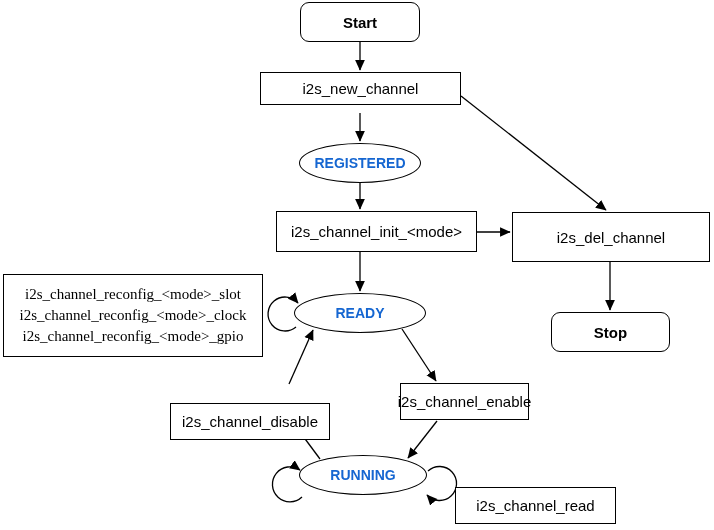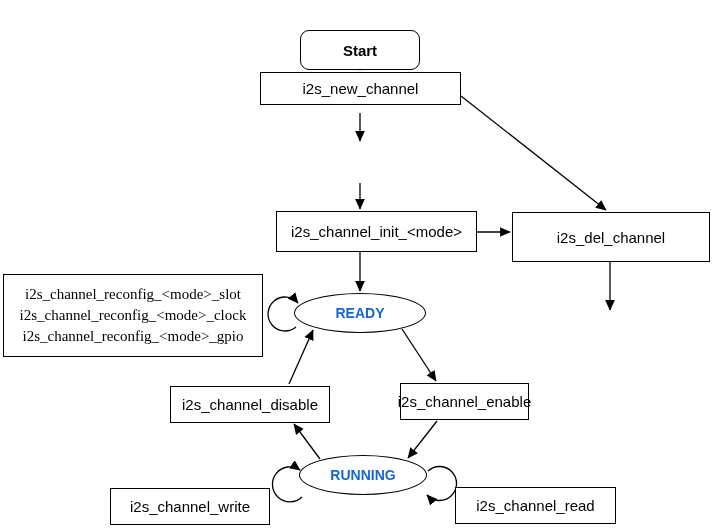--- a/index.html
+++ b/index.html
@@ -7,21 +7,21 @@
     position:relative; width:714px; height:530px; background:#ffffff;
     font-family:"Liberation Sans", sans-serif; overflow:hidden;
   }
   #edges { position:absolute; left:0; top:0; z-index:1; }
   .node {
     position:absolute; box-sizing:border-box; z-index:2;
     border:1.4px solid #000000; background:#ffffff;
     display:flex; align-items:center; justify-content:center;
     font-size:15px; color:#000000; text-align:center; white-space:nowrap;
   }
-  .terminal { border-radius:9px; font-weight:bold;margin-top:28px; }
+  .terminal { border-radius:9px; font-weight:bold; }
   .state {
     border-radius:50%; font-weight:bold; font-size:14px;
     color:var(--state-blue, #1566D1);
   }
   .multiline { flex-direction:column; line-height:21px; font-size:15px;font-family:Liberation Serif, serif; }
   .multiline span { display:block; }
 </style>
 </head>
 <body>
 
@@ -52,53 +52,56 @@
   </svg>
 
   <div class="node terminal" style="left:300px; top:2px; width:120px; height:40px;">
     <span>Start</span>
   </div>
 
   <div class="node" style="left:260px; top:72px; width:201px; height:33px;">
     <span>i2s_new_channel</span>
   </div>
 
+  <div class="node state" style="left:299px; top:143px; width:122px; height:40px;">
+    <span>REGISTERED</span>
+  </div>
 
   <div class="node" style="left:260px; top:211px; width:201px; height:41px;margin-left:16px;">
     <span>i2s_channel_init_&lt;mode&gt;</span>
   </div>
 
   <div class="node" style="left:512px; top:212px; width:198px; height:50px;">
     <span>i2s_del_channel</span>
   </div>
 
+  <div class="node terminal" style="left:551px; top:312px; width:119px; height:40px;">
+    <span>Stop</span>
+  </div>
 
   <div class="node multiline" style="left:3px; top:274px; width:260px; height:83px;">
     <span>i2s_channel_reconfig_&lt;mode&gt;_slot</span>
     <span>i2s_channel_reconfig_&lt;mode&gt;_clock</span>
     <span>i2s_channel_reconfig_&lt;mode&gt;_gpio</span>
   </div>
 
   <div class="node state" style="left:294px; top:293px; width:132px; height:40px;">
     <span>READY</span>
   </div>
 
-  <div class="node" style="left:170px; top:386px; width:160px; height:37px;">
+  <div class="node" style="left:170px; top:403px; width:160px; height:37px;">
     <span>i2s_channel_disable</span>
   </div>
 
   <div class="node" style="left:400px; top:383px; width:129px; height:37px;text-align:center;">
     <span>i2s_channel_enable</span>
   </div>
 
   <div class="node state" style="left:299px; top:455px; width:128px; height:40px;">
     <span>RUNNING</span>
   </div>
 
-  <div class="node" style="left:110px; top:488px; width:160px; height:37px;">
-    <span>i2s_channel_write</span>
-  </div>
 
   <div class="node" style="left:455px; top:487px; width:161px; height:37px;">
     <span>i2s_channel_read</span>
   </div>
 
 </div>
 
 </body></html>

